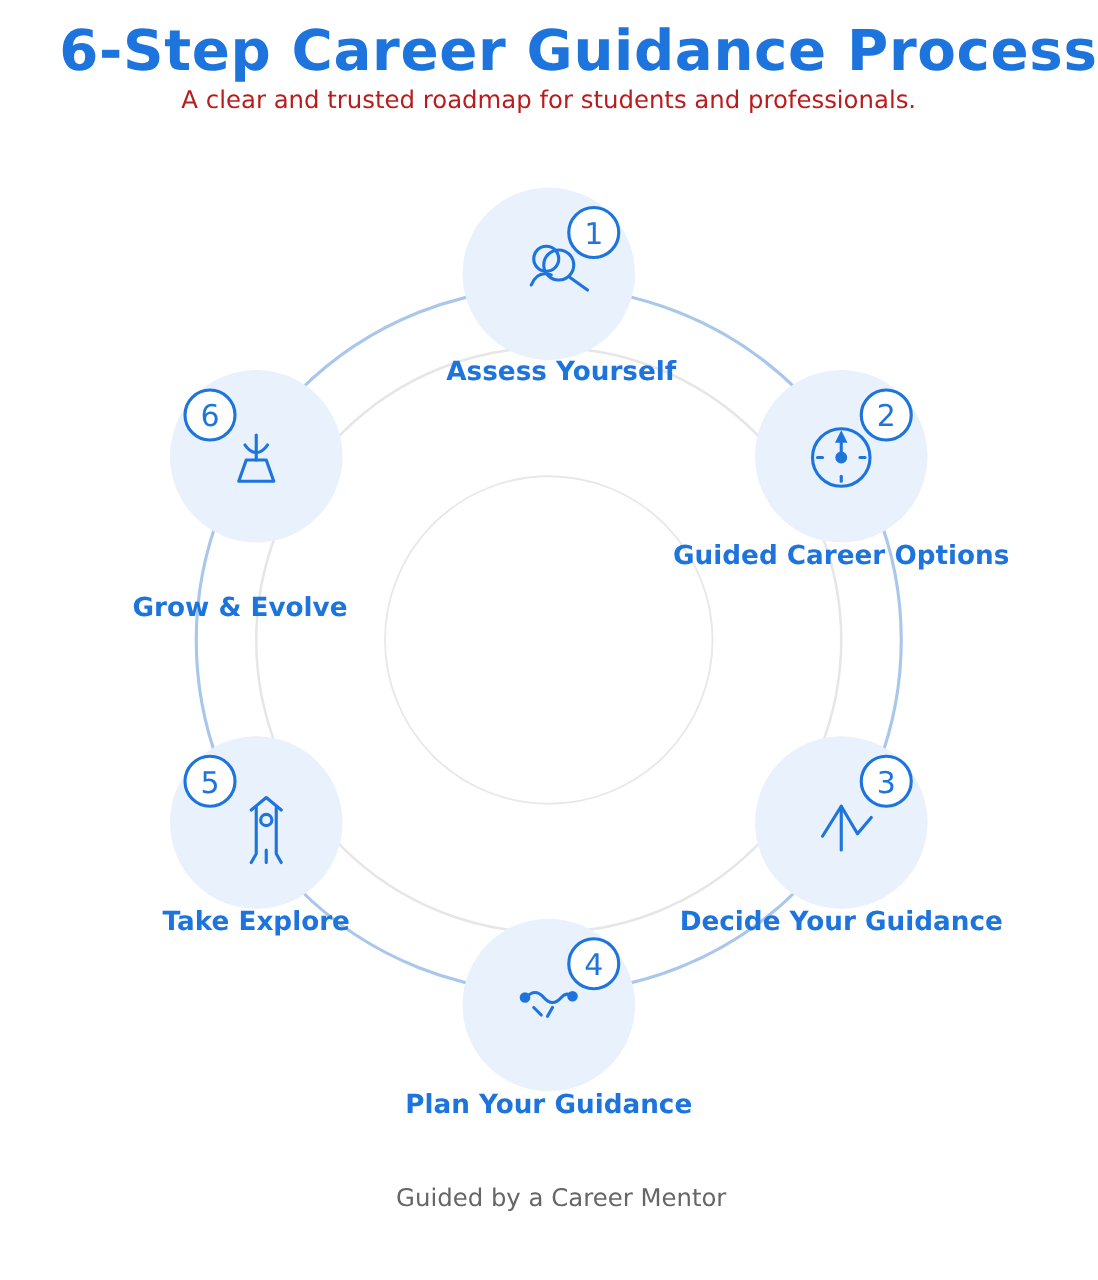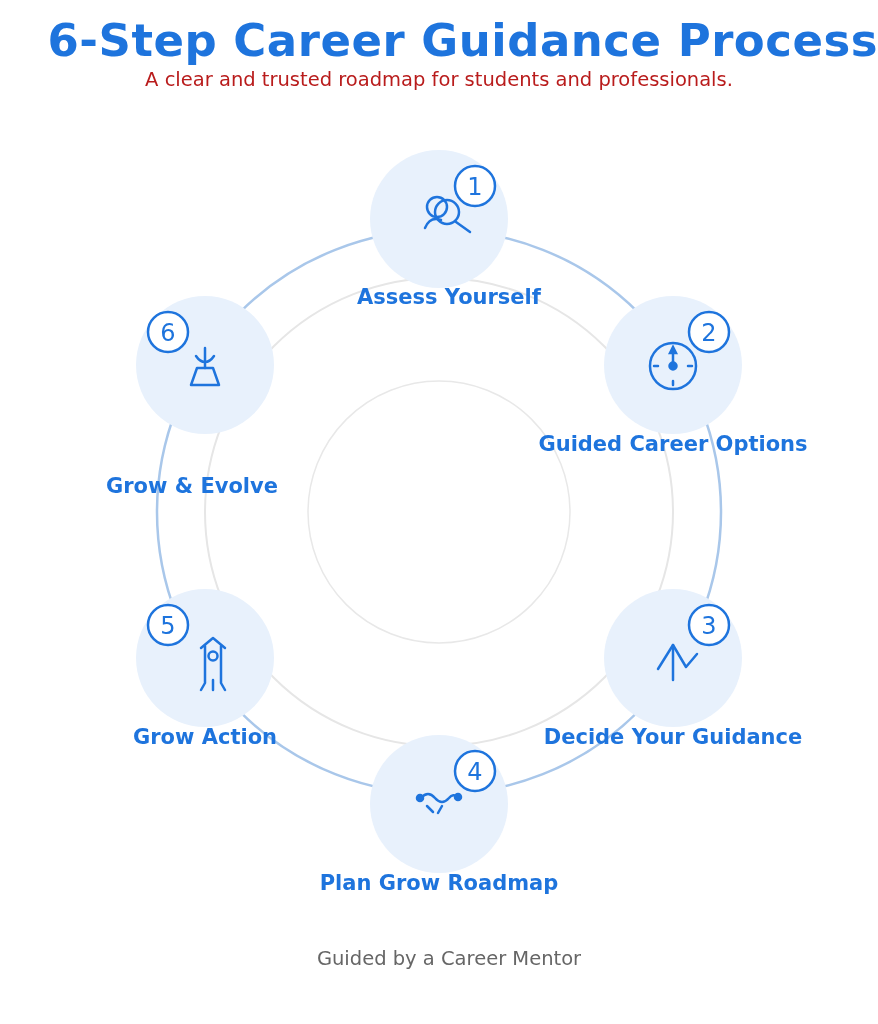--- a/index.html
+++ b/index.html
@@ -108,17 +108,17 @@
 <div class="node-hit" style="left:370px;top:150px;"></div>
 <div class="node-hit" style="left:604px;top:296px;"></div>
 <div class="node-hit" style="left:604px;top:589px;"></div>
 <div class="node-hit" style="left:370px;top:735px;"></div>
 <div class="node-hit" style="left:136px;top:589px;"></div>
 <div class="node-hit" style="left:136px;top:296px;"></div>
 
 <div class="step-label" style="left:449px;top:285px;">Assess Yourself</div>
 <div class="step-label" style="left:673px;top:432px;">Guided Career Options</div>
 <div class="step-label" style="left:673px;top:725px;">Decide Your Guidance</div>
-<div class="step-label" style="left:439px;top:871px;">Plan Grow Roadmap</div>
-<div class="step-label" style="left:205px;top:725px;">Grow Action</div>
+<div class="step-label" style="left:439px;top:871px;">Plan Your Guidance</div>
+<div class="step-label" style="left:205px;top:725px;">Take Explore</div>
 <div class="step-label" style="left:192px;top:432px;margin-top:42px;">Grow &amp; Evolve</div>
 
 <div class="footer">Guided by a Career Mentor</div>
 
 </body></html>

